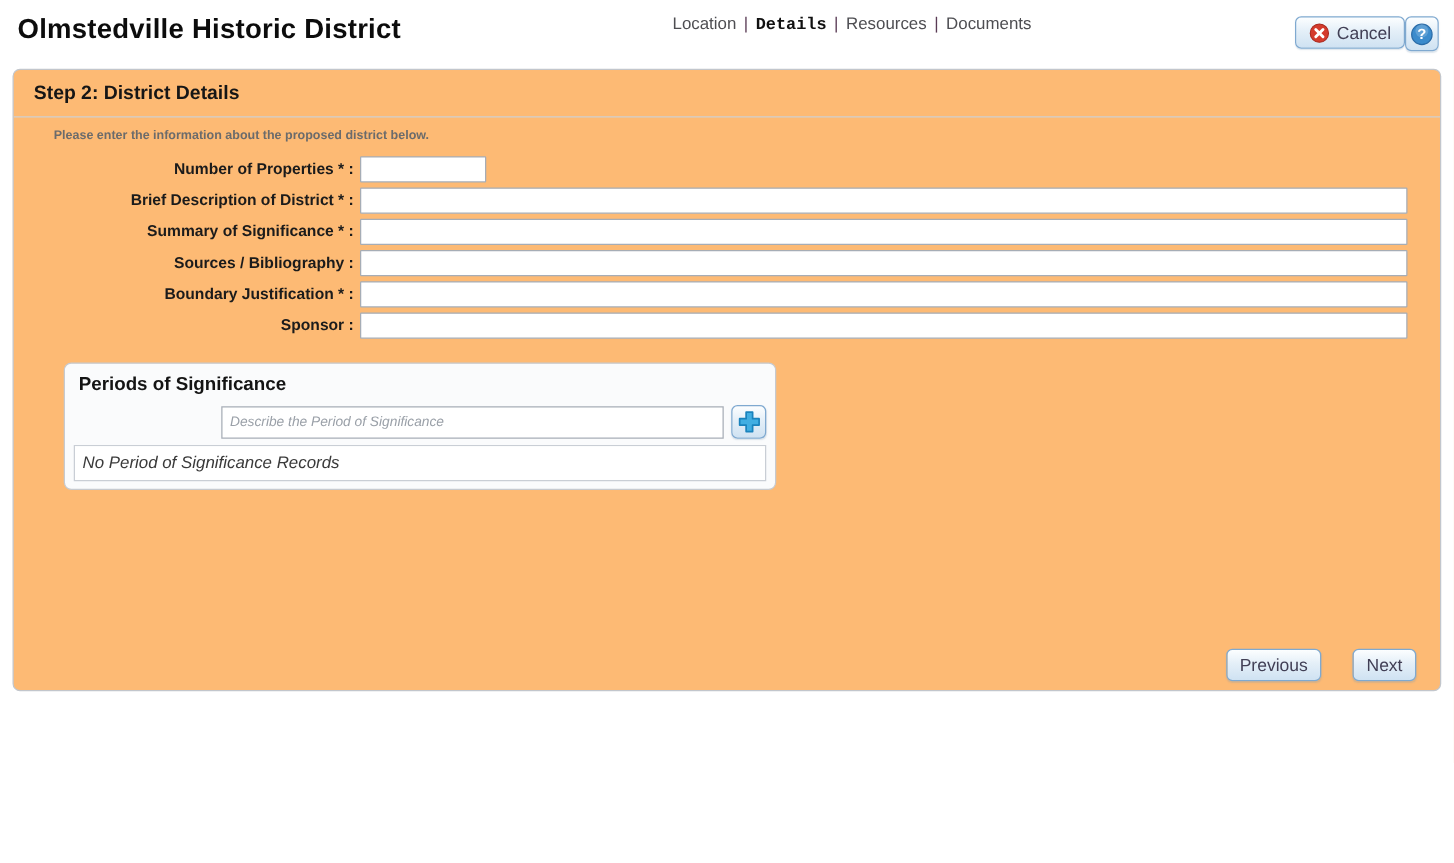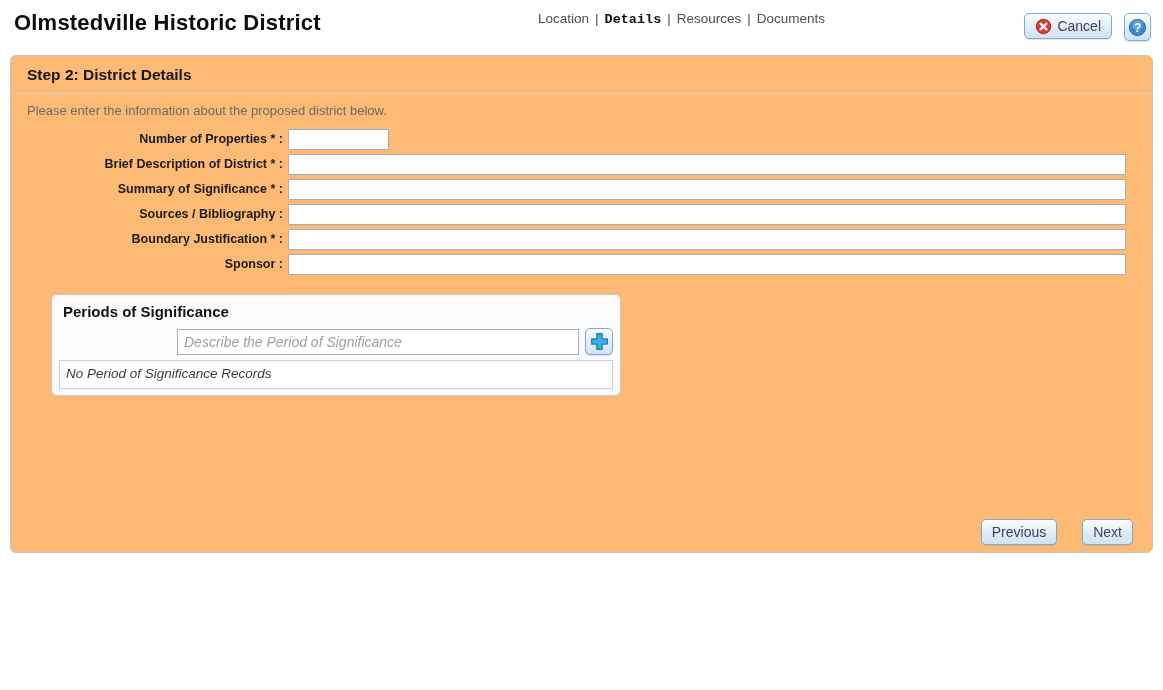--- a/index.html
+++ b/index.html
@@ -22,21 +22,21 @@
   nav.step-nav {
     position: absolute; left: 538px; top: 11px;
     font-size: 13.5px; color: #4e4e52; white-space: nowrap;
   }
   .nav-item { cursor: pointer; }
   .nav-item.active { font-weight: bold; color: #111; font-family: Liberation Mono, monospace; }
   .nav-sep { color: #5a3b55; margin: 0 6px; }
 
   .header-buttons {
     position: absolute; right: 12px; top: 13px;
-    display: flex; align-items: flex-start; gap: 12px;
+    display: flex; align-items: flex-start; gap: 0;
   }
   .btn {
     display: inline-flex; align-items: center; gap: 5px;
     background: linear-gradient(#fcfeff, #e4eff8 45%, #cfe2f2);
     border: 1px solid #7fa9d0; border-radius: 5px;
     color: #413f55; font-family: "Liberation Sans", sans-serif;
     font-size: 14px; padding: 3px 10px; height: 26px;
     cursor: pointer; box-shadow: 0 1px 1px rgba(120,150,180,.25);
   }
   .btn.icon-only { width: 27px; height: 28px; padding: 0; justify-content: center; }
@@ -48,22 +48,22 @@
     background: #fdba74;
     border: 1px solid #c2c6cc;
     border-radius: 6px;
   }
   .step-title {
     font-size: 15.5px; font-weight: bold; color: #161616;
     padding: 10px 16px 9px;
   }
   .panel-divider { border-top: 1px solid #cfcfcf; height: 0; }
   .instructions {
-    padding: 9px 16px 0;
-    font-size: 13px; color: #6b6b6b;
+    padding: 9px 32px 0;
+    font-size: 10px; color: #6b6b6b; font-weight: bold;
   }
 
   
   .form { margin-top: 10px; }
   .form-row { display: flex; align-items: center; margin-bottom: 3px; height: 22px; }
   .form-row label {
     width: 277px; text-align: right; padding-right: 5px;
     font-weight: bold; font-size: 12.5px; color: #1b1b1b;
     white-space: nowrap;
   }
@@ -81,21 +81,21 @@
     margin: 19px 0 0 40px; width: 570px;
     background: #fafbfc;
     border: 1px solid #c6cad0; border-radius: 6px;
     padding: 7px 7px 6px;
   }
   .periods-title { font-size: 15px; font-weight: bold; color: #141414; margin: 1px 0 8px 4px; }
   .add-row { display: flex; justify-content: flex-end; align-items: center; gap: 6px; margin-bottom: 5px; }
   .add-row input {
     width: 402px; height: 23px;
     border: 1px solid #a6adb6; background: #fff;
-    font-family: "Liberation Sans", sans-serif; font-size: 14px;
+    font-family: "Liberation Sans", sans-serif; font-size: 11px;
     padding: 12px 6px; color: #333;
   }
   .add-row input::placeholder { font-style: italic; color: #9aa0a8; opacity: 1; }
   .btn.add { width: 28px; height: 27px; padding: 0; justify-content: center; }
 
   .ptable { border: 1px solid #c9ced5; background: #fff; }
   .ptable-header {
     display: flex; align-items: center; height: 23px;
     background: linear-gradient(#eff2f6, #dde3ea);
     border-bottom: 1px solid #b9c6d4;

